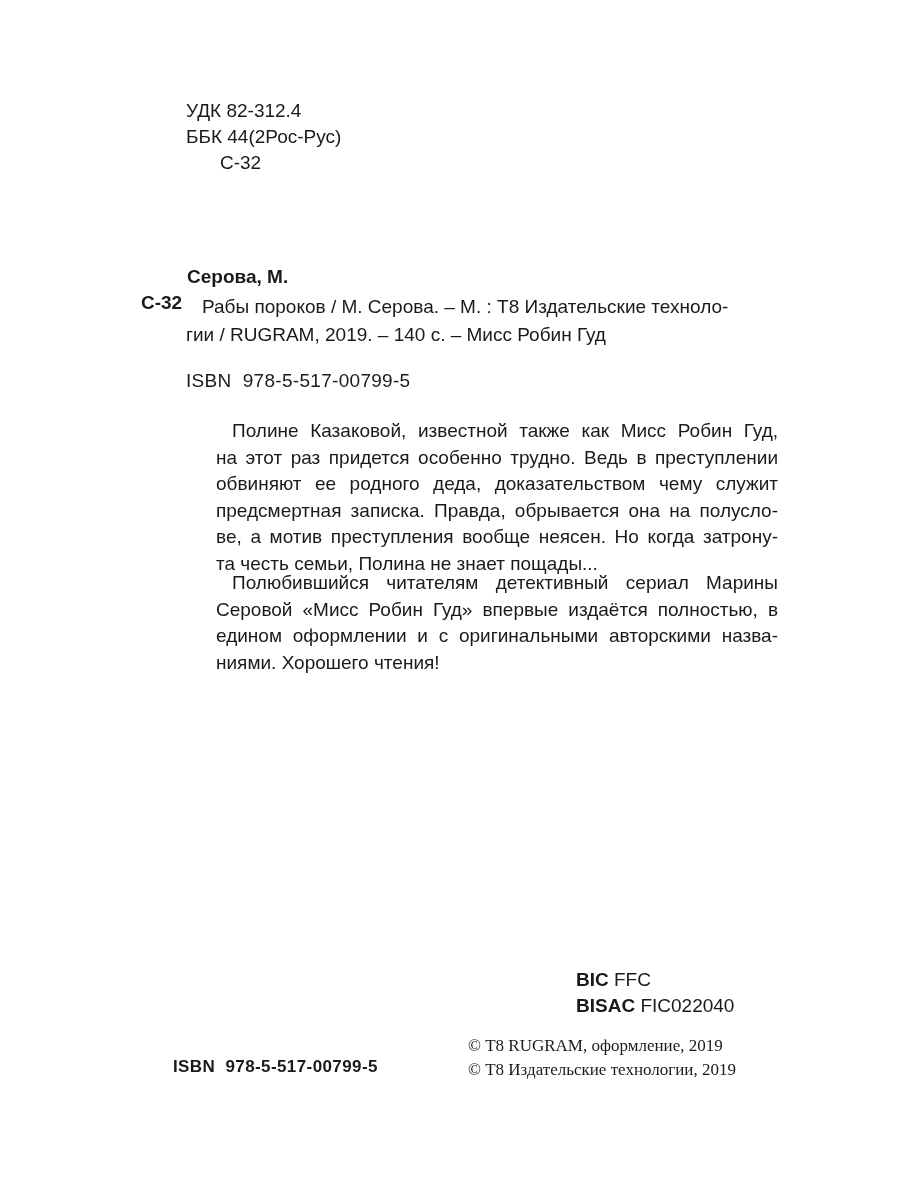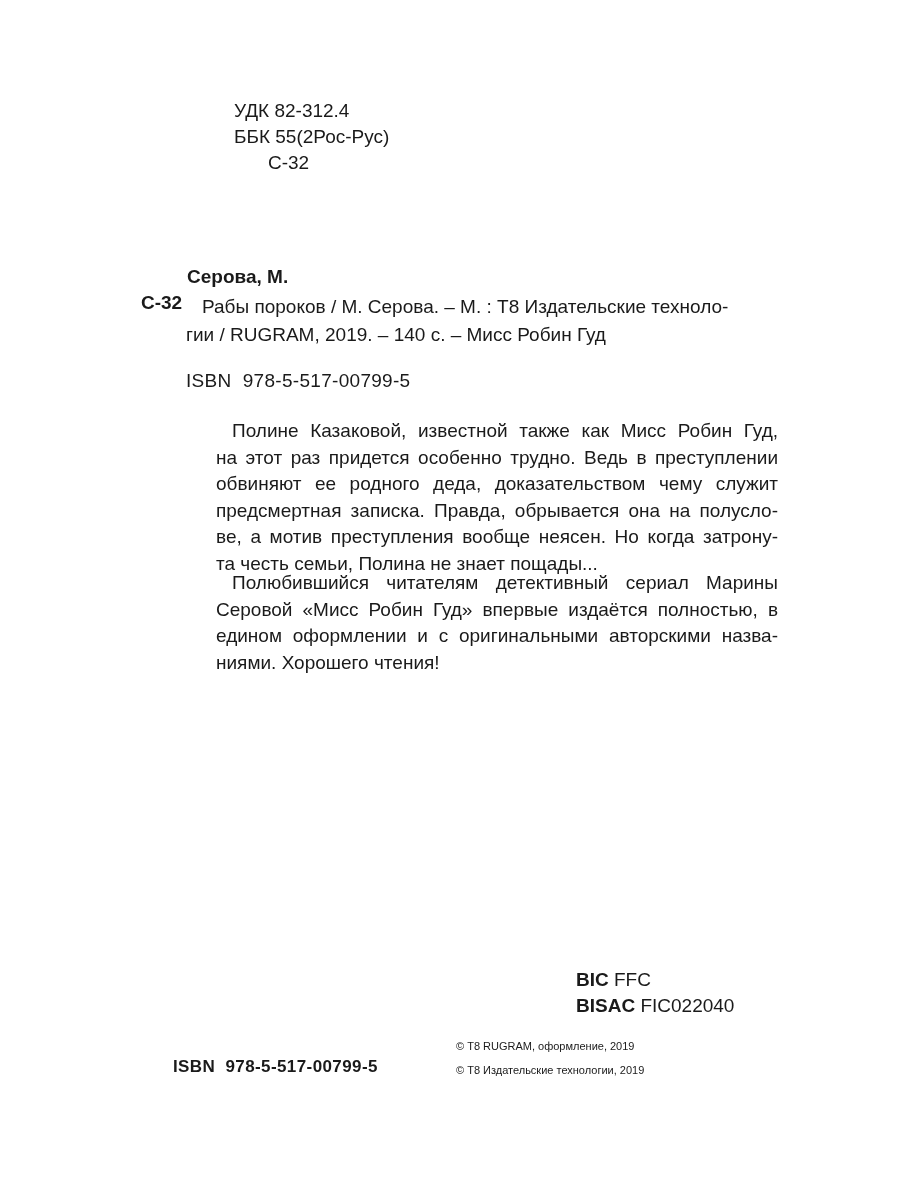--- a/index.html
+++ b/index.html
@@ -2,44 +2,44 @@
 <html><head>
 <meta charset="utf-8">
 <style>
   html, body { margin: 0; padding: 0; }
   body {
     width: 900px; height: 1200px; background: #ffffff; position: relative;
     font-family: "Liberation Sans", sans-serif; color: #1a1a1a; overflow: hidden;
   }
   .abs { position: absolute; }
   .codes { left: 186px; top: 98px; font-size: 19px; line-height: 26px; }
-  .codes div { white-space: nowrap; margin-left: 48px; }
+  .codes div { white-space: nowrap; }
   .codes .indent { padding-left: 34px; }
   .author { left: 187px; top: 266px; font-size: 19px; font-weight: bold; }
   .cnum { left: 141px; top: 292px; font-size: 19px; font-weight: bold; }
   .entry { left: 202px; top: 293px; width: 620px; font-size: 19px; line-height: 28px; }
   .entry .l2 { margin-left: -16px; }
   .isbn1 { left: 186px; top: 370px; font-size: 19px; letter-spacing: 0.3px; }
   .para { left: 186px; width: 592px; font-size: 19px; line-height: 26.5px; text-align: justify; text-align-last: left; }
   .para .line { display: block; text-align: justify; text-align-last: justify; white-space: nowrap; margin-left: 30px; }
   .para .line.last { text-align-last: left; }
   .p1 { top: 418px; }
   .p2 { top: 570px; }
   .ind { display: inline-block; width: 16px; }
   .bic { left: 576px; top: 967px; font-size: 19px; line-height: 26px; }
   .bic b { font-weight: bold; }
   .isbn2 { left: 173px; top: 1057px; font-size: 17px; font-weight: bold; letter-spacing: 0.4px; }
-  .copy { left: 456px; top: 1034px; font-size: 11px; line-height: 24px; }
+  .copy { left: 468px; top: 1034px; font-size: 17px; line-height: 24px; font-family: Liberation Serif, serif; }
 </style>
 </head>
 <body>
 
 <div class="abs codes">
   <div>УДК 82-312.4</div>
-  <div>ББК 55(2Рос-Рус)</div>
+  <div>ББК 44(2Рос-Рус)</div>
   <div class="indent">С-32</div>
 </div>
 
 <div class="abs author">Серова, М.</div>
 <div class="abs cnum">С-32</div>
 <div class="abs entry">
   <div>Рабы пороков / М. Серова. – М. : Т8 Издательские техноло-</div>
   <div class="l2">гии / RUGRAM, 2019. – 140 с. – Мисс Робин Гуд</div>
 </div>
 <div class="abs isbn1" style="white-space:pre">ISBN  978-5-517-00799-5</div>

